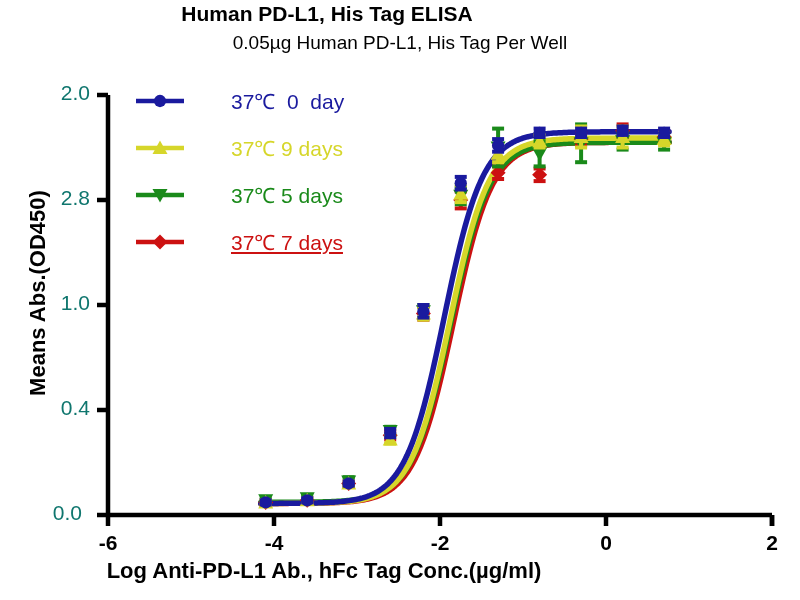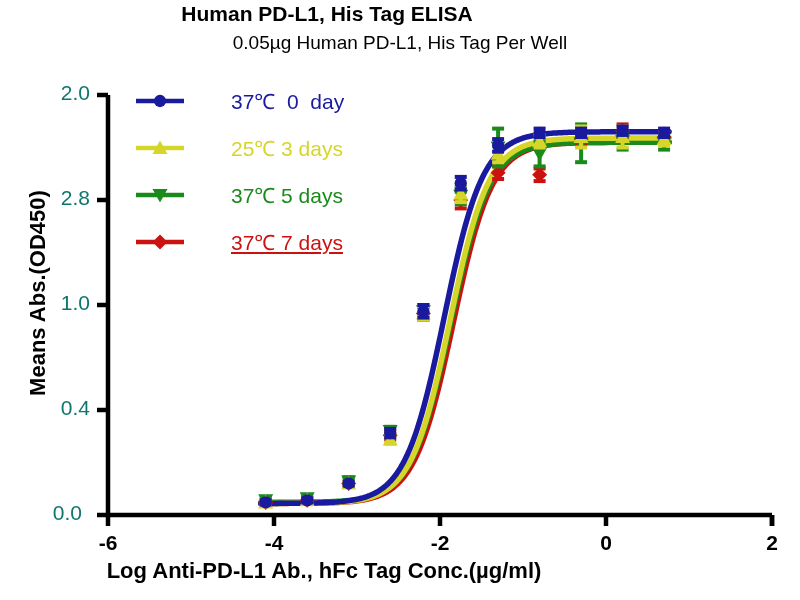--- a/index.html
+++ b/index.html
@@ -346,21 +346,21 @@
         </div>
         <span class="legend-text" style="color: rgb(26, 26, 158);">37℃  0  day</span>
       </div>
       <div class="legend-row" style="left: 134px; top: 133px;">
         <div class="legend-sample">
           <svg width="52" height="24">
             <line x1="2" y1="12" x2="50" y2="12" stroke="#d6d62a" stroke-width="4.5"></line>
             <polygon points="26,4.5 33.5,18 18.5,18" fill="#d6d62a"></polygon>
           </svg>
         </div>
-        <span class="legend-text" style="color: rgb(214, 214, 42);">25℃ 3 days</span>
+        <span class="legend-text" style="color: rgb(214, 214, 42);">37℃ 9 days</span>
       </div>
       <div class="legend-row" style="left: 134px; top: 180px;">
         <div class="legend-sample">
           <svg width="52" height="24">
             <line x1="2" y1="12" x2="50" y2="12" stroke="#1a8a1a" stroke-width="4.5"></line>
             <polygon points="26,19.5 33.5,6 18.5,6" fill="#1a8a1a"></polygon>
           </svg>
         </div>
         <span class="legend-text" style="color: rgb(26, 138, 26);">37℃ 5 days</span>
       </div>

